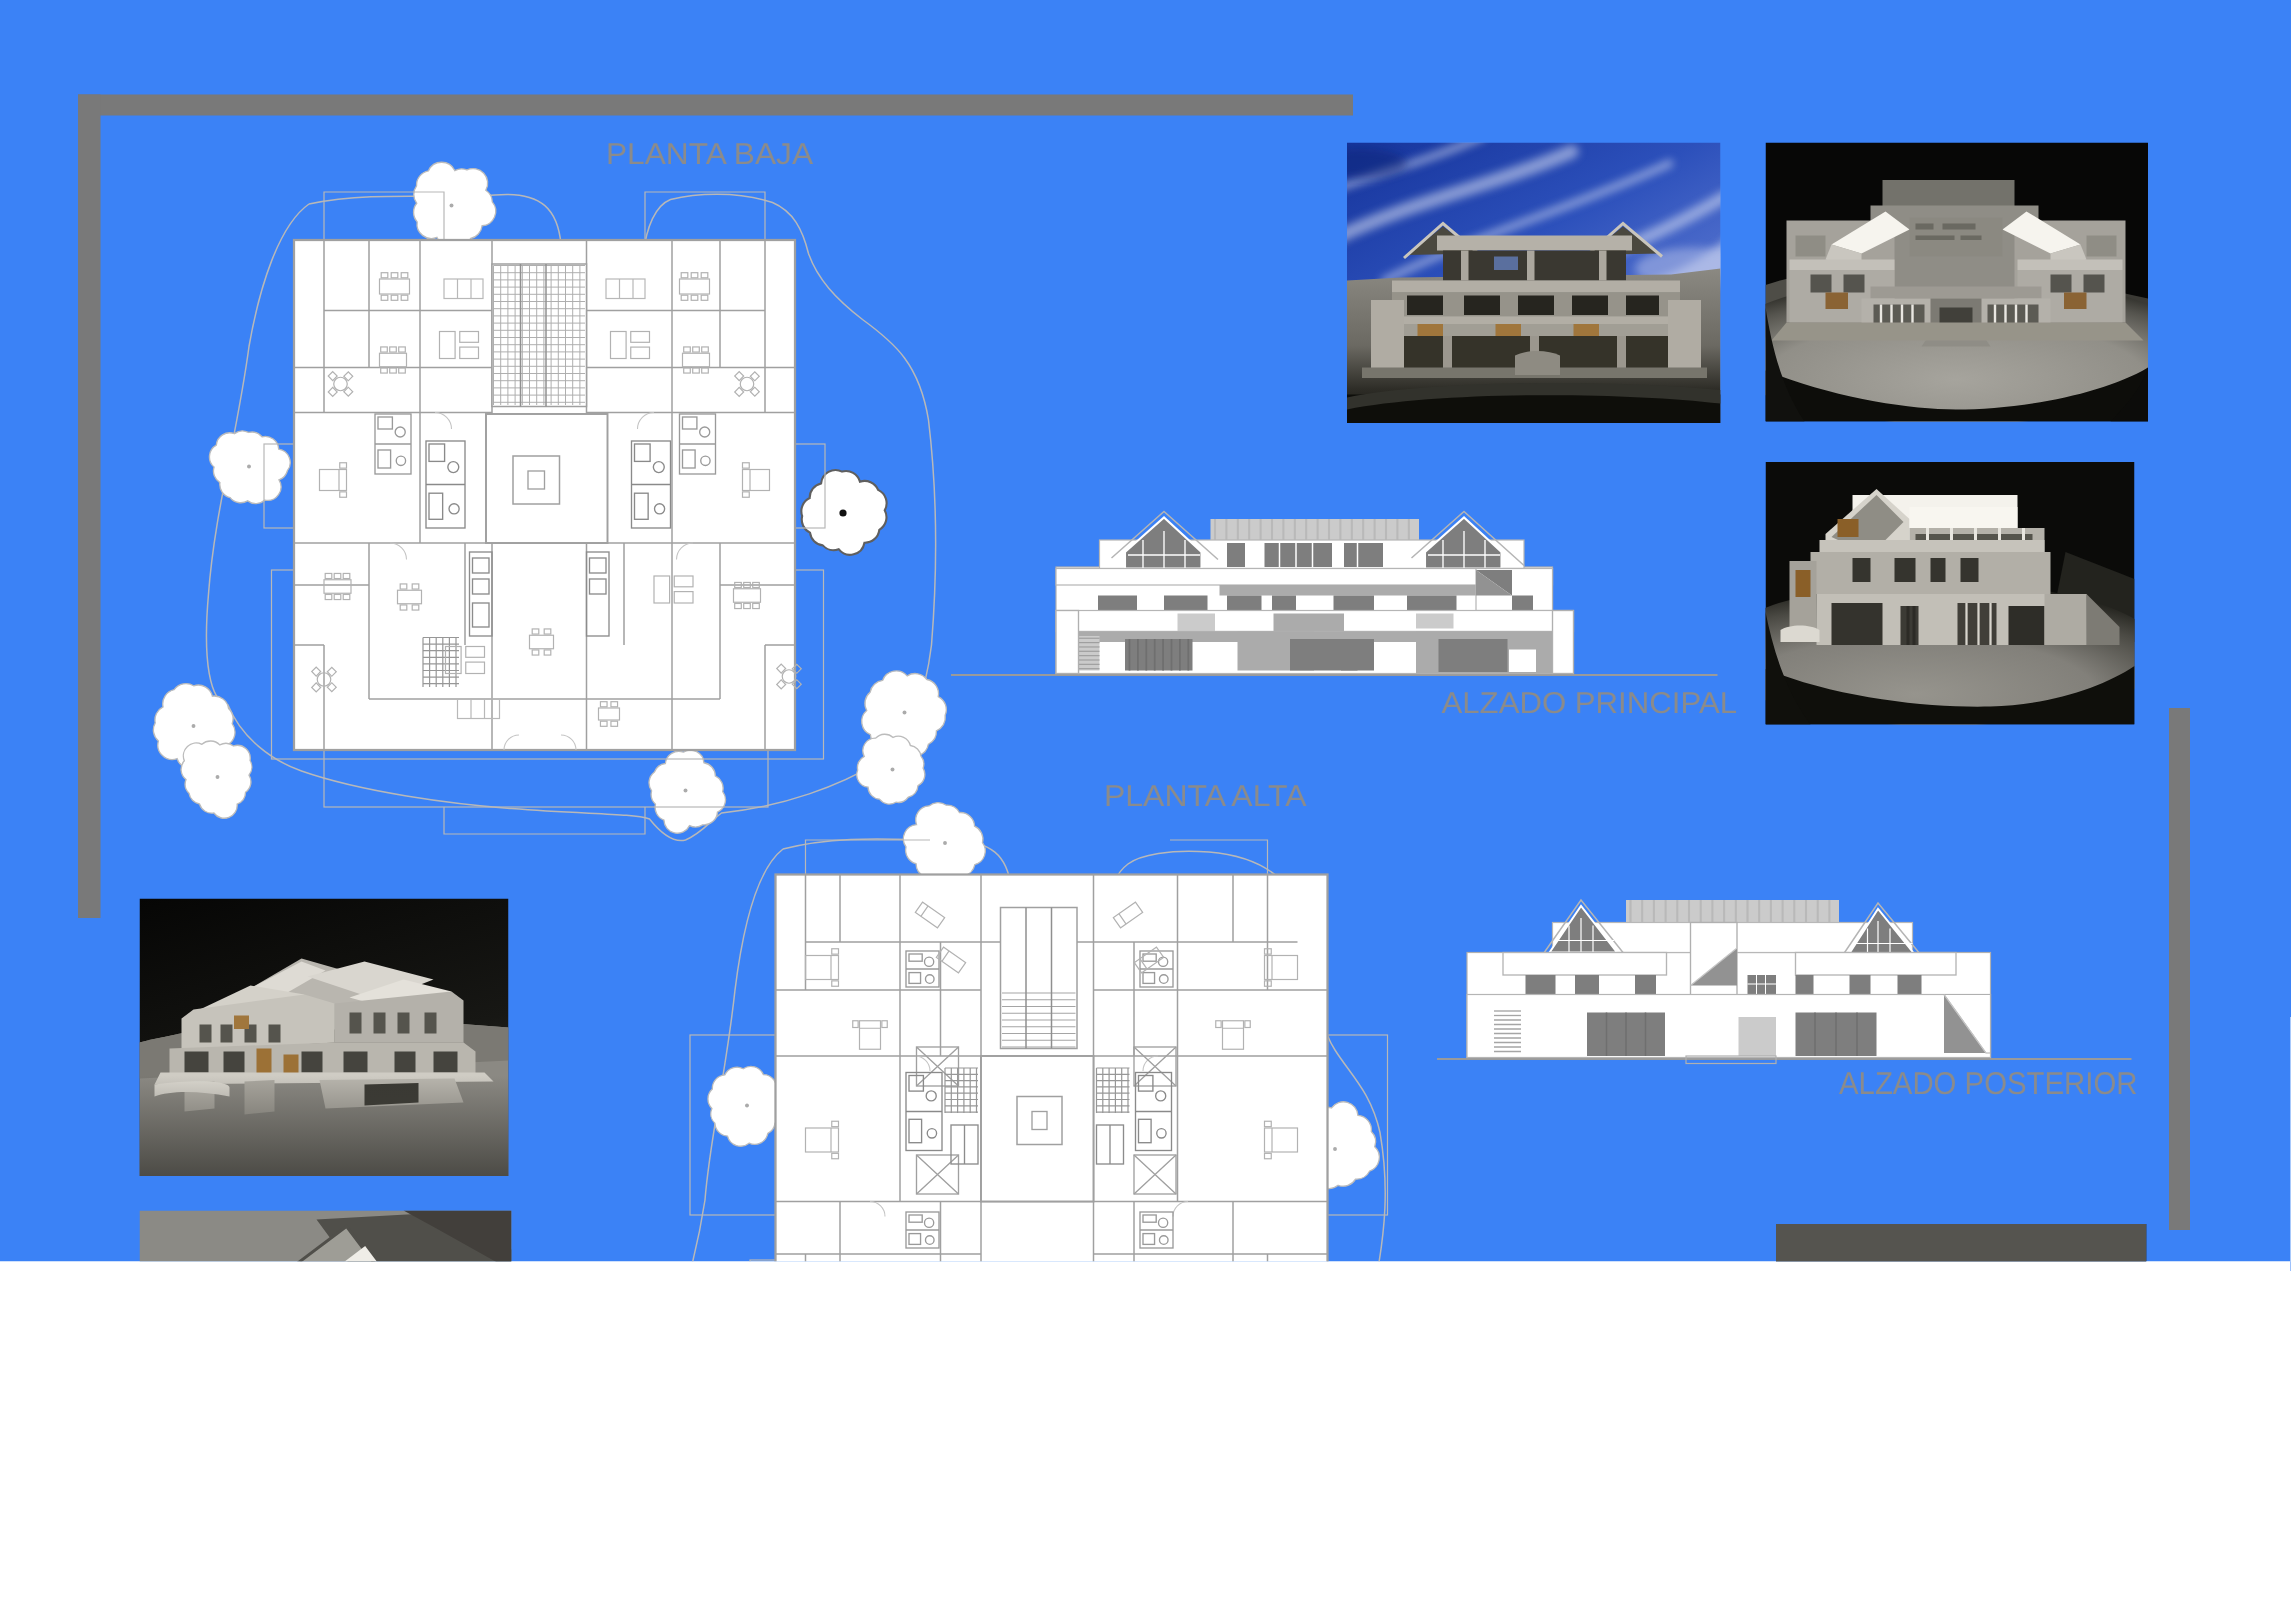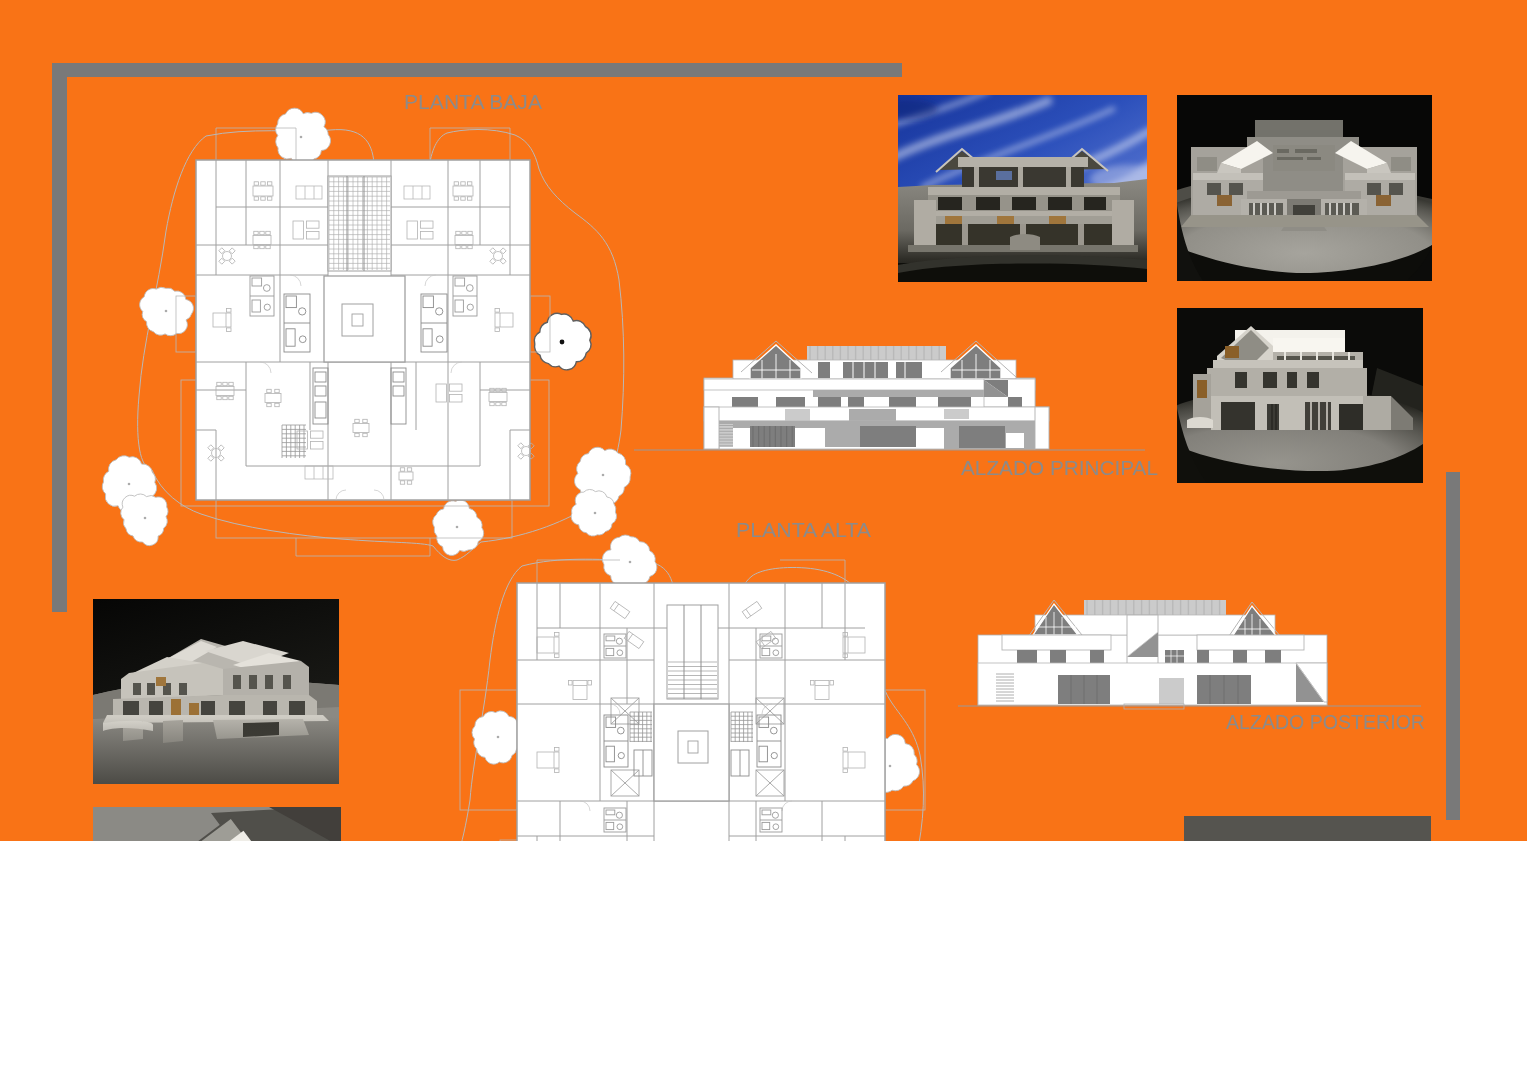--- a/index.html
+++ b/index.html
@@ -1,14 +1,14 @@
 <!DOCTYPE html>
 <html><head><meta charset="utf-8"><style>
 html,body{margin:0;padding:0;background:#ffffff;}
-#page{position:relative;width:1527px;height:841px;background:#f97316;overflow:hidden;font-family:"Liberation Sans",sans-serif;}
+#page{position:relative;width:1527px;height:841px;background:#3b82f6;overflow:hidden;font-family:"Liberation Sans",sans-serif;}
 </style></head><body>
 <div id="page">
 
 <div style="position:absolute;left:52px;top:63px;width:850px;height:14px;background:#797979;"></div>
 
 <div style="position:absolute;left:52px;top:63px;width:15px;height:549px;background:#797979;"></div>
 
 <div style="position:absolute;left:1446px;top:472px;width:14px;height:348px;background:#797979;"></div>
 
 <div style="position:absolute;left:331px;top:1011px;width:854px;height:13px;background:#797979;"></div>

